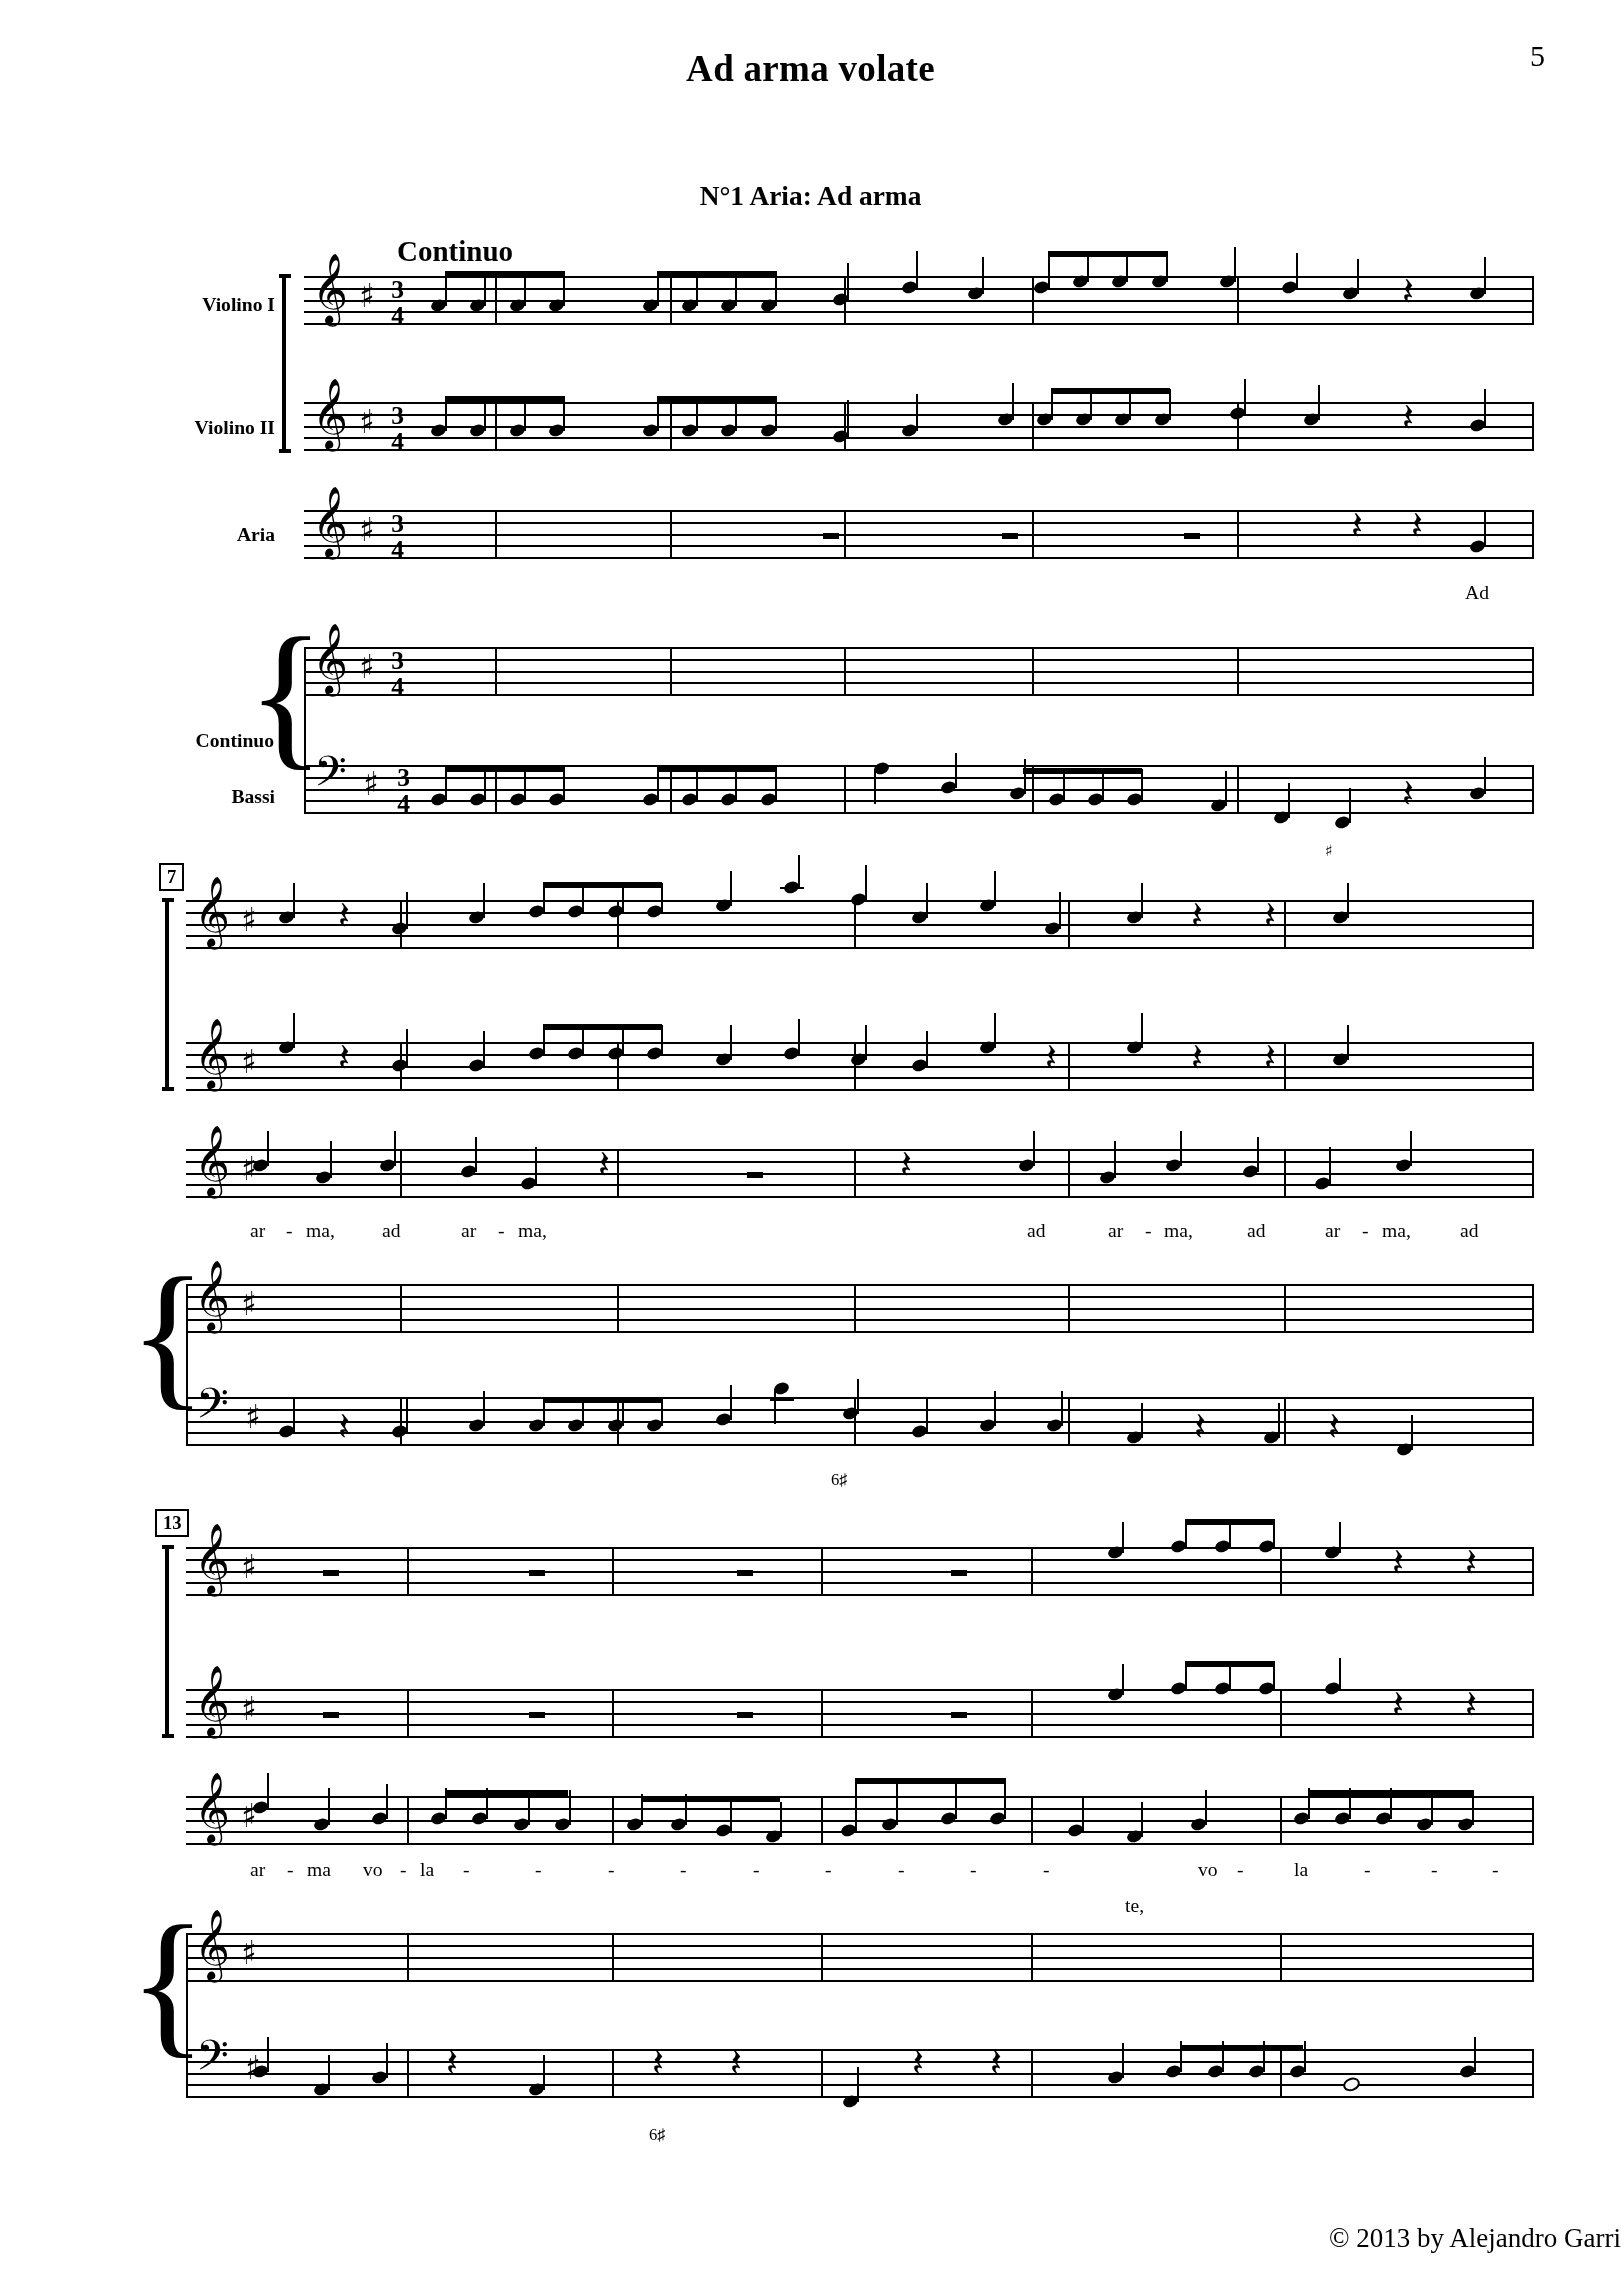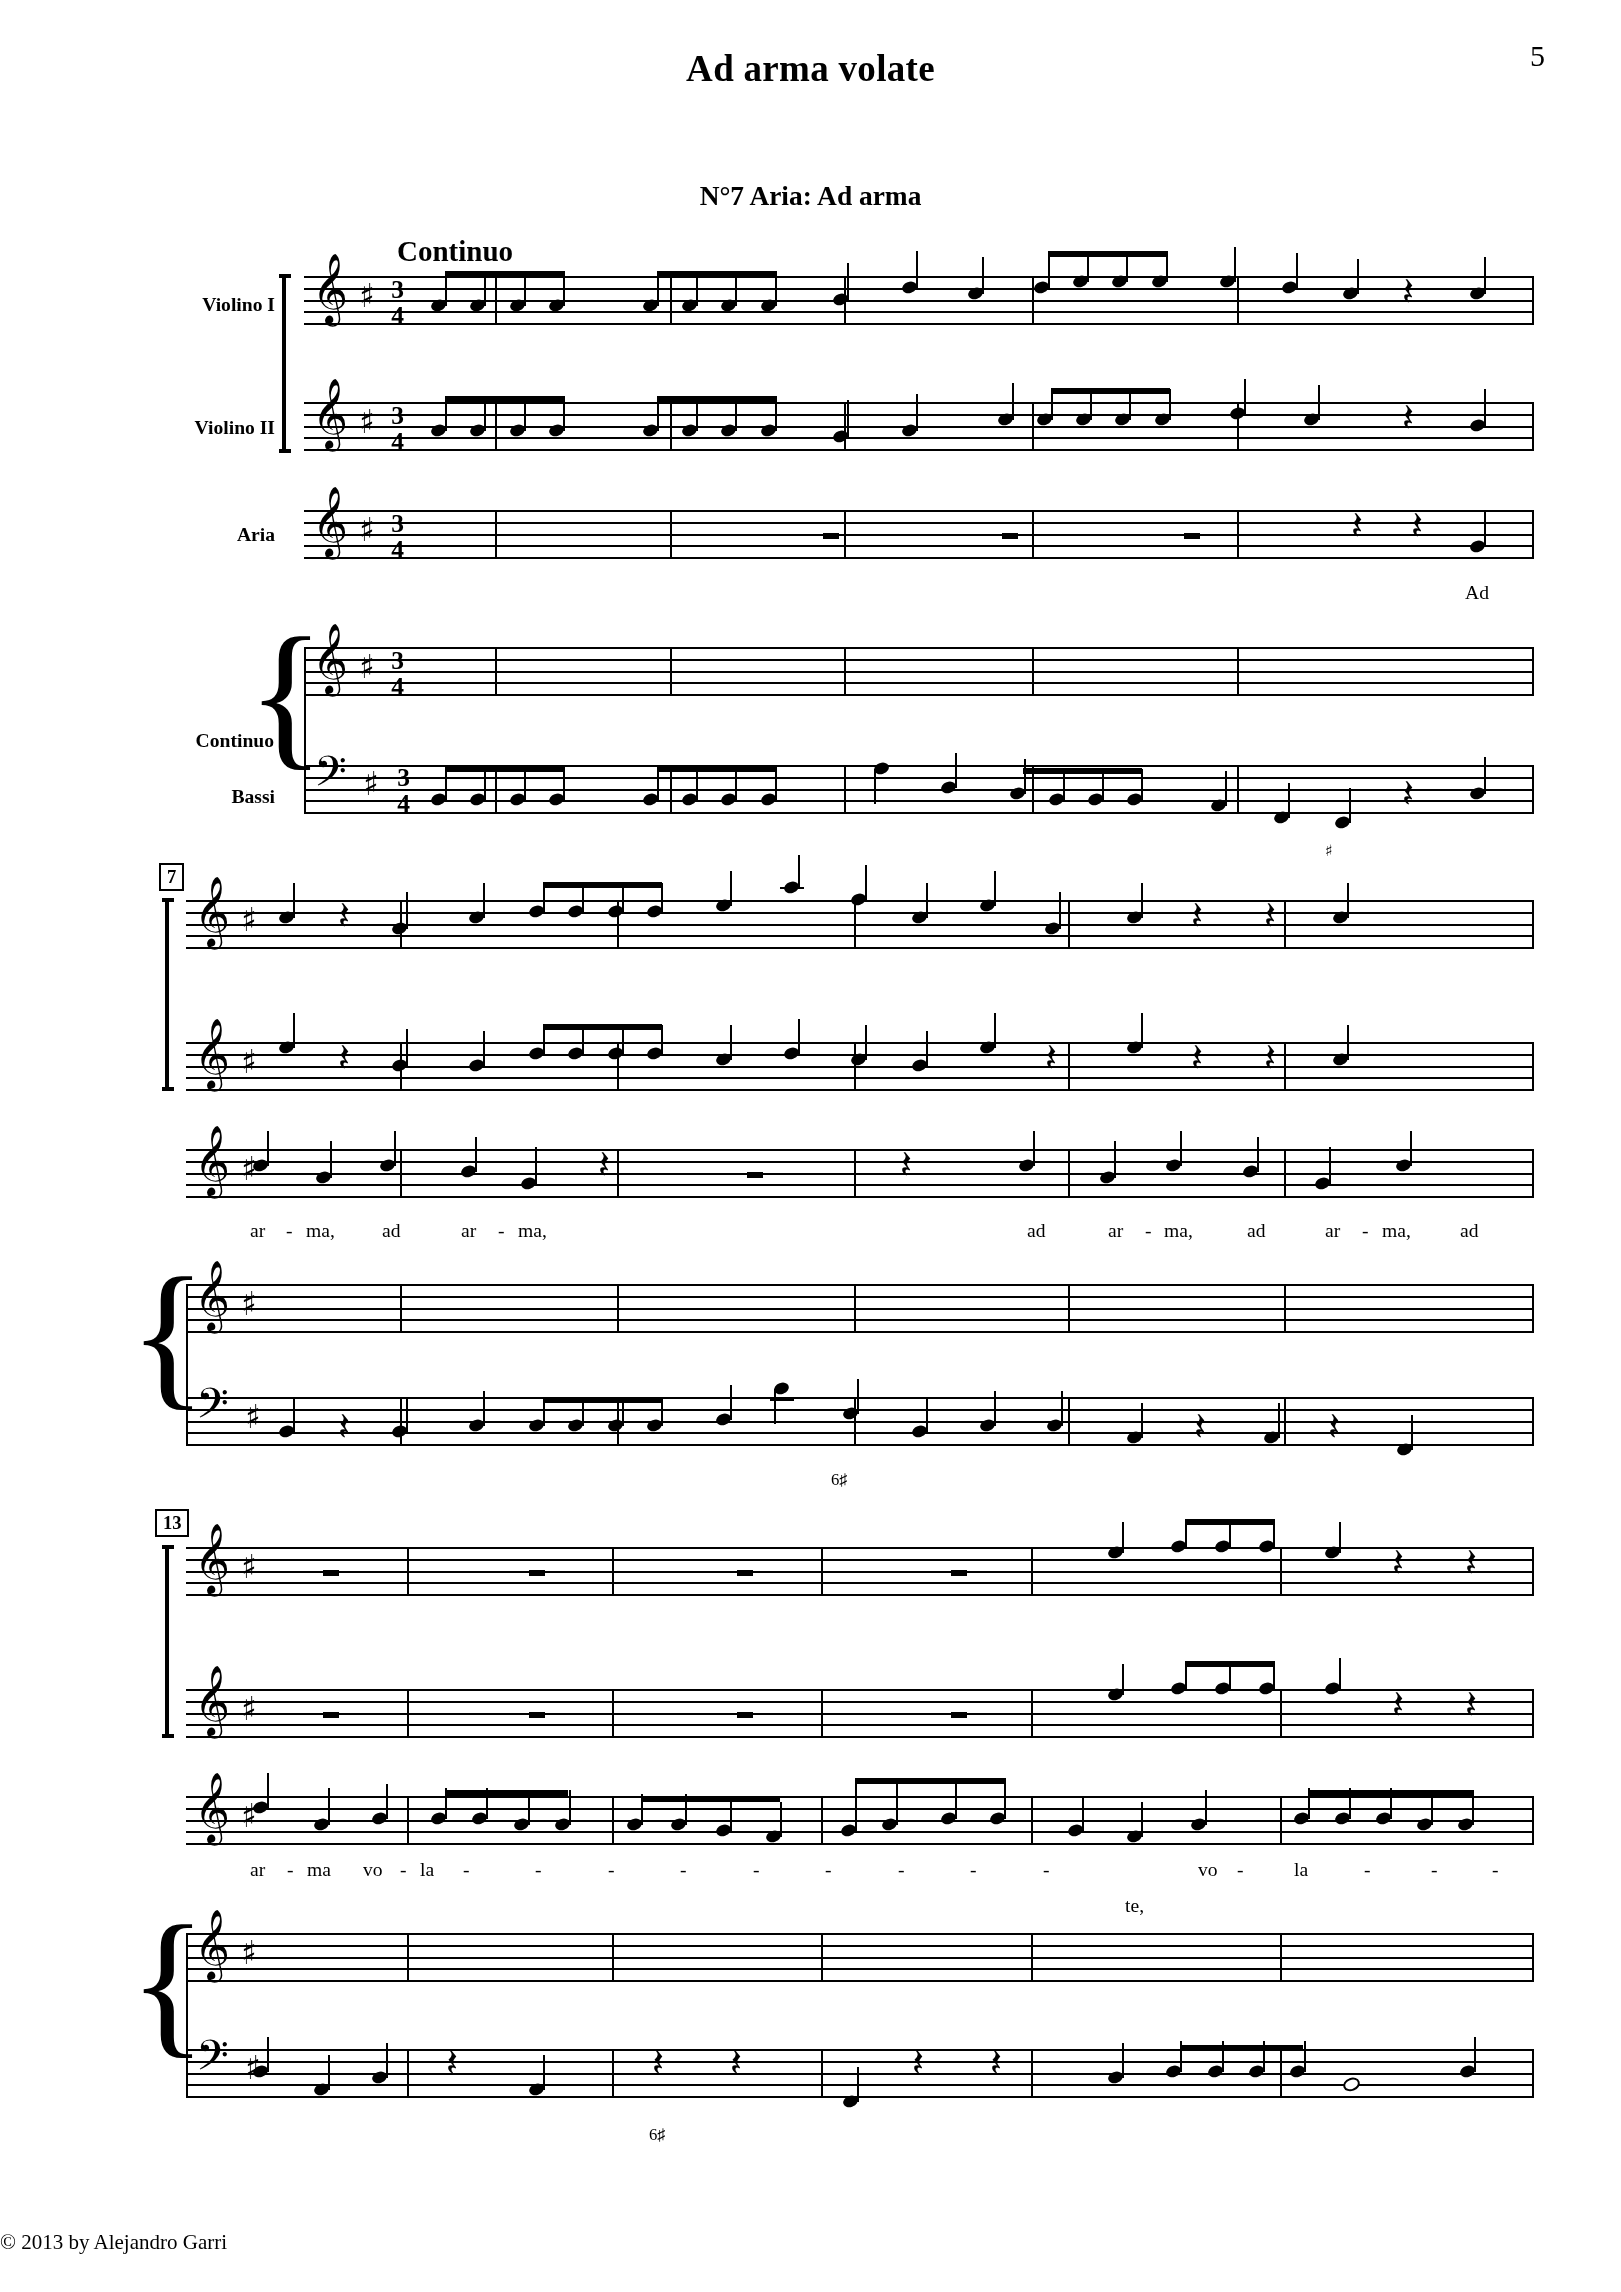--- a/index.html
+++ b/index.html
@@ -30,21 +30,21 @@
   .movement {
     position:absolute; top:181px; left:0; width:100%;
     text-align:center; font-size:27.4px; font-weight:bold;
   }
   .tempo {
     position:absolute; left:397px; top:235px;
     font-size:29px; font-weight:bold;
   }
   .footer {
     position:absolute; left:0; bottom:37px; width:100%;
-    text-align:left; font-size:21px; line-height:1.35;
+    text-align:right; font-size:27px; line-height:1.35;
   }
 
   
   .system { position:absolute; left:0; width:1621px; }
   .staff { position:absolute; }
   .staff .line {
     position:absolute; left:0; width:100%; height:2px; background:#000;
   }
   .staff .line.l0 { top:0; }
   .staff .line.l1 { top:11.8px; }
@@ -121,21 +121,21 @@
     position:absolute; font-size:15.7px; font-family:"DejaVu Sans", sans-serif;
   }
 </style>
 </head>
 <body>
 
 <div class="page">
 
   <div class="page-number">5</div>
   <div class="title">Ad arma volate</div>
-  <div class="movement">N°7 Aria: Ad arma</div>
+  <div class="movement">N°1 Aria: Ad arma</div>
   <div class="tempo">Continuo</div>
 
   <div class="system" id="sys1" style="top:0;">
 
     <div class="instlabel" style="left:108px; top:294px; width:167px;">Violino I</div>
     <div class="instlabel" style="left:108px; top:417px; width:167px;">Violino II</div>
     <div class="instlabel" style="left:108px; top:524px; width:167px;">Aria</div>
     <div class="instlabel" style="left:98px; top:730px; width:176px;">Continuo</div>
     <div class="instlabel" style="left:108px; top:786px; width:167px;">Bassi</div>
 

